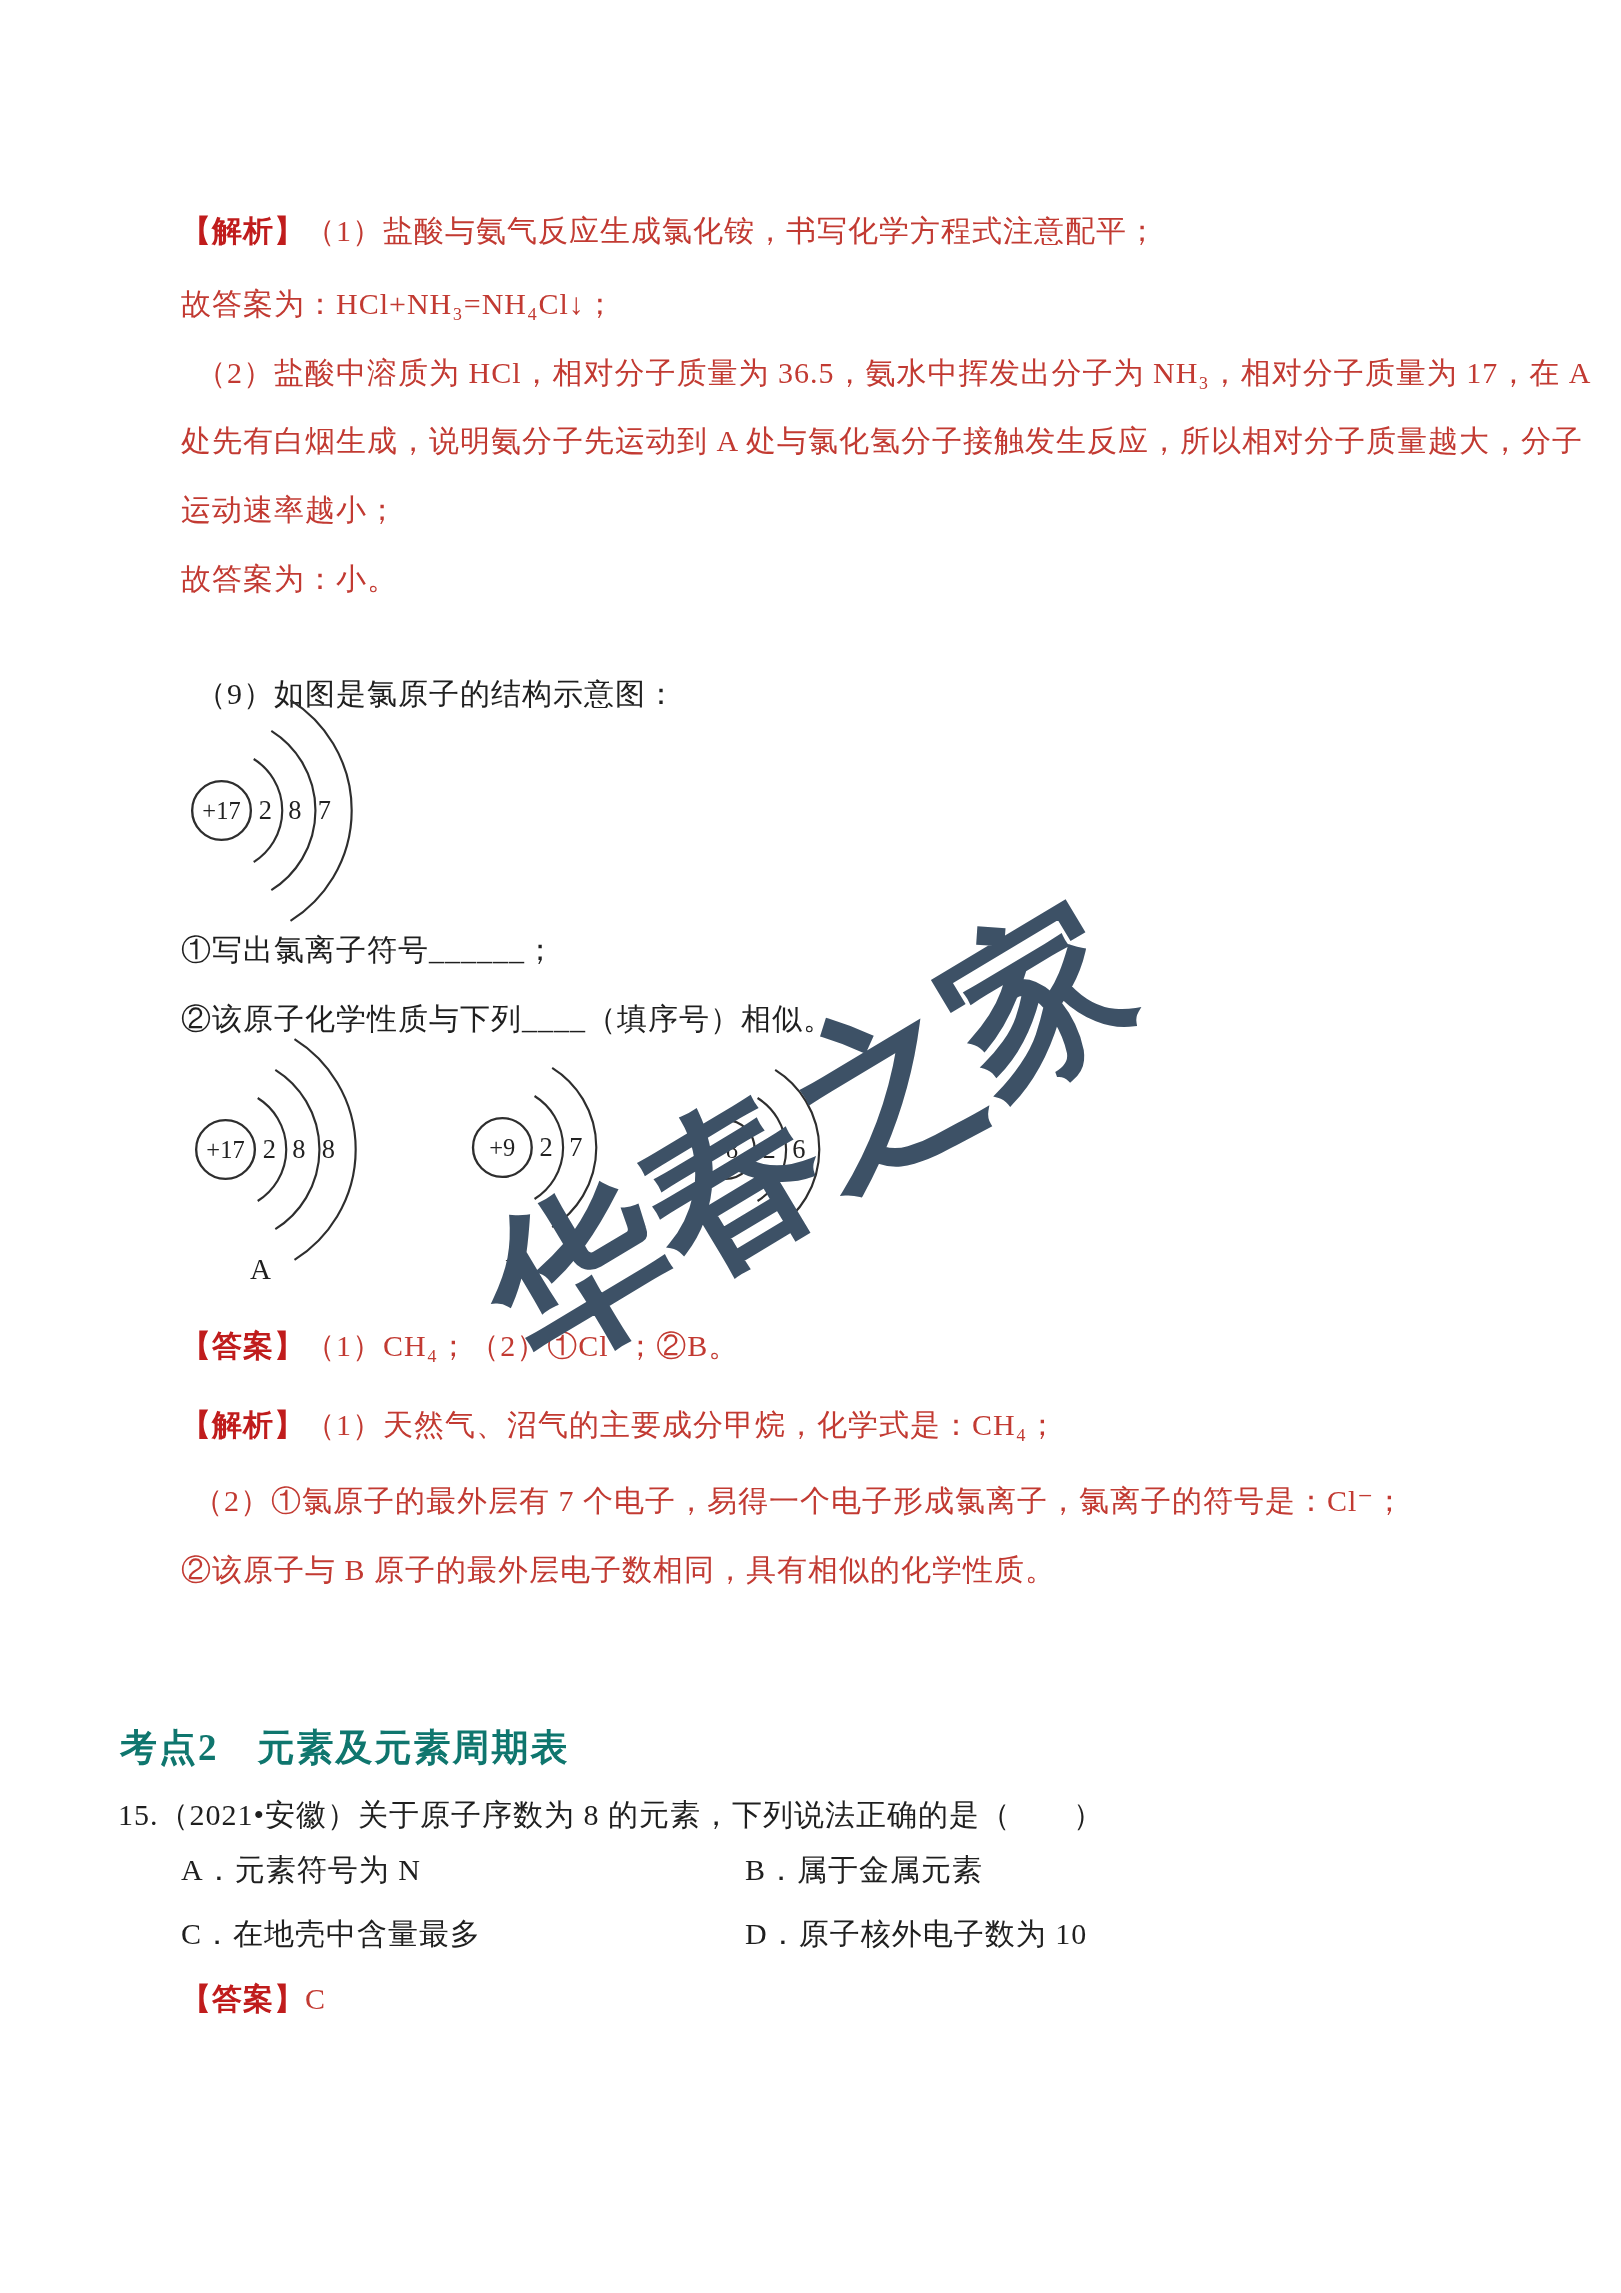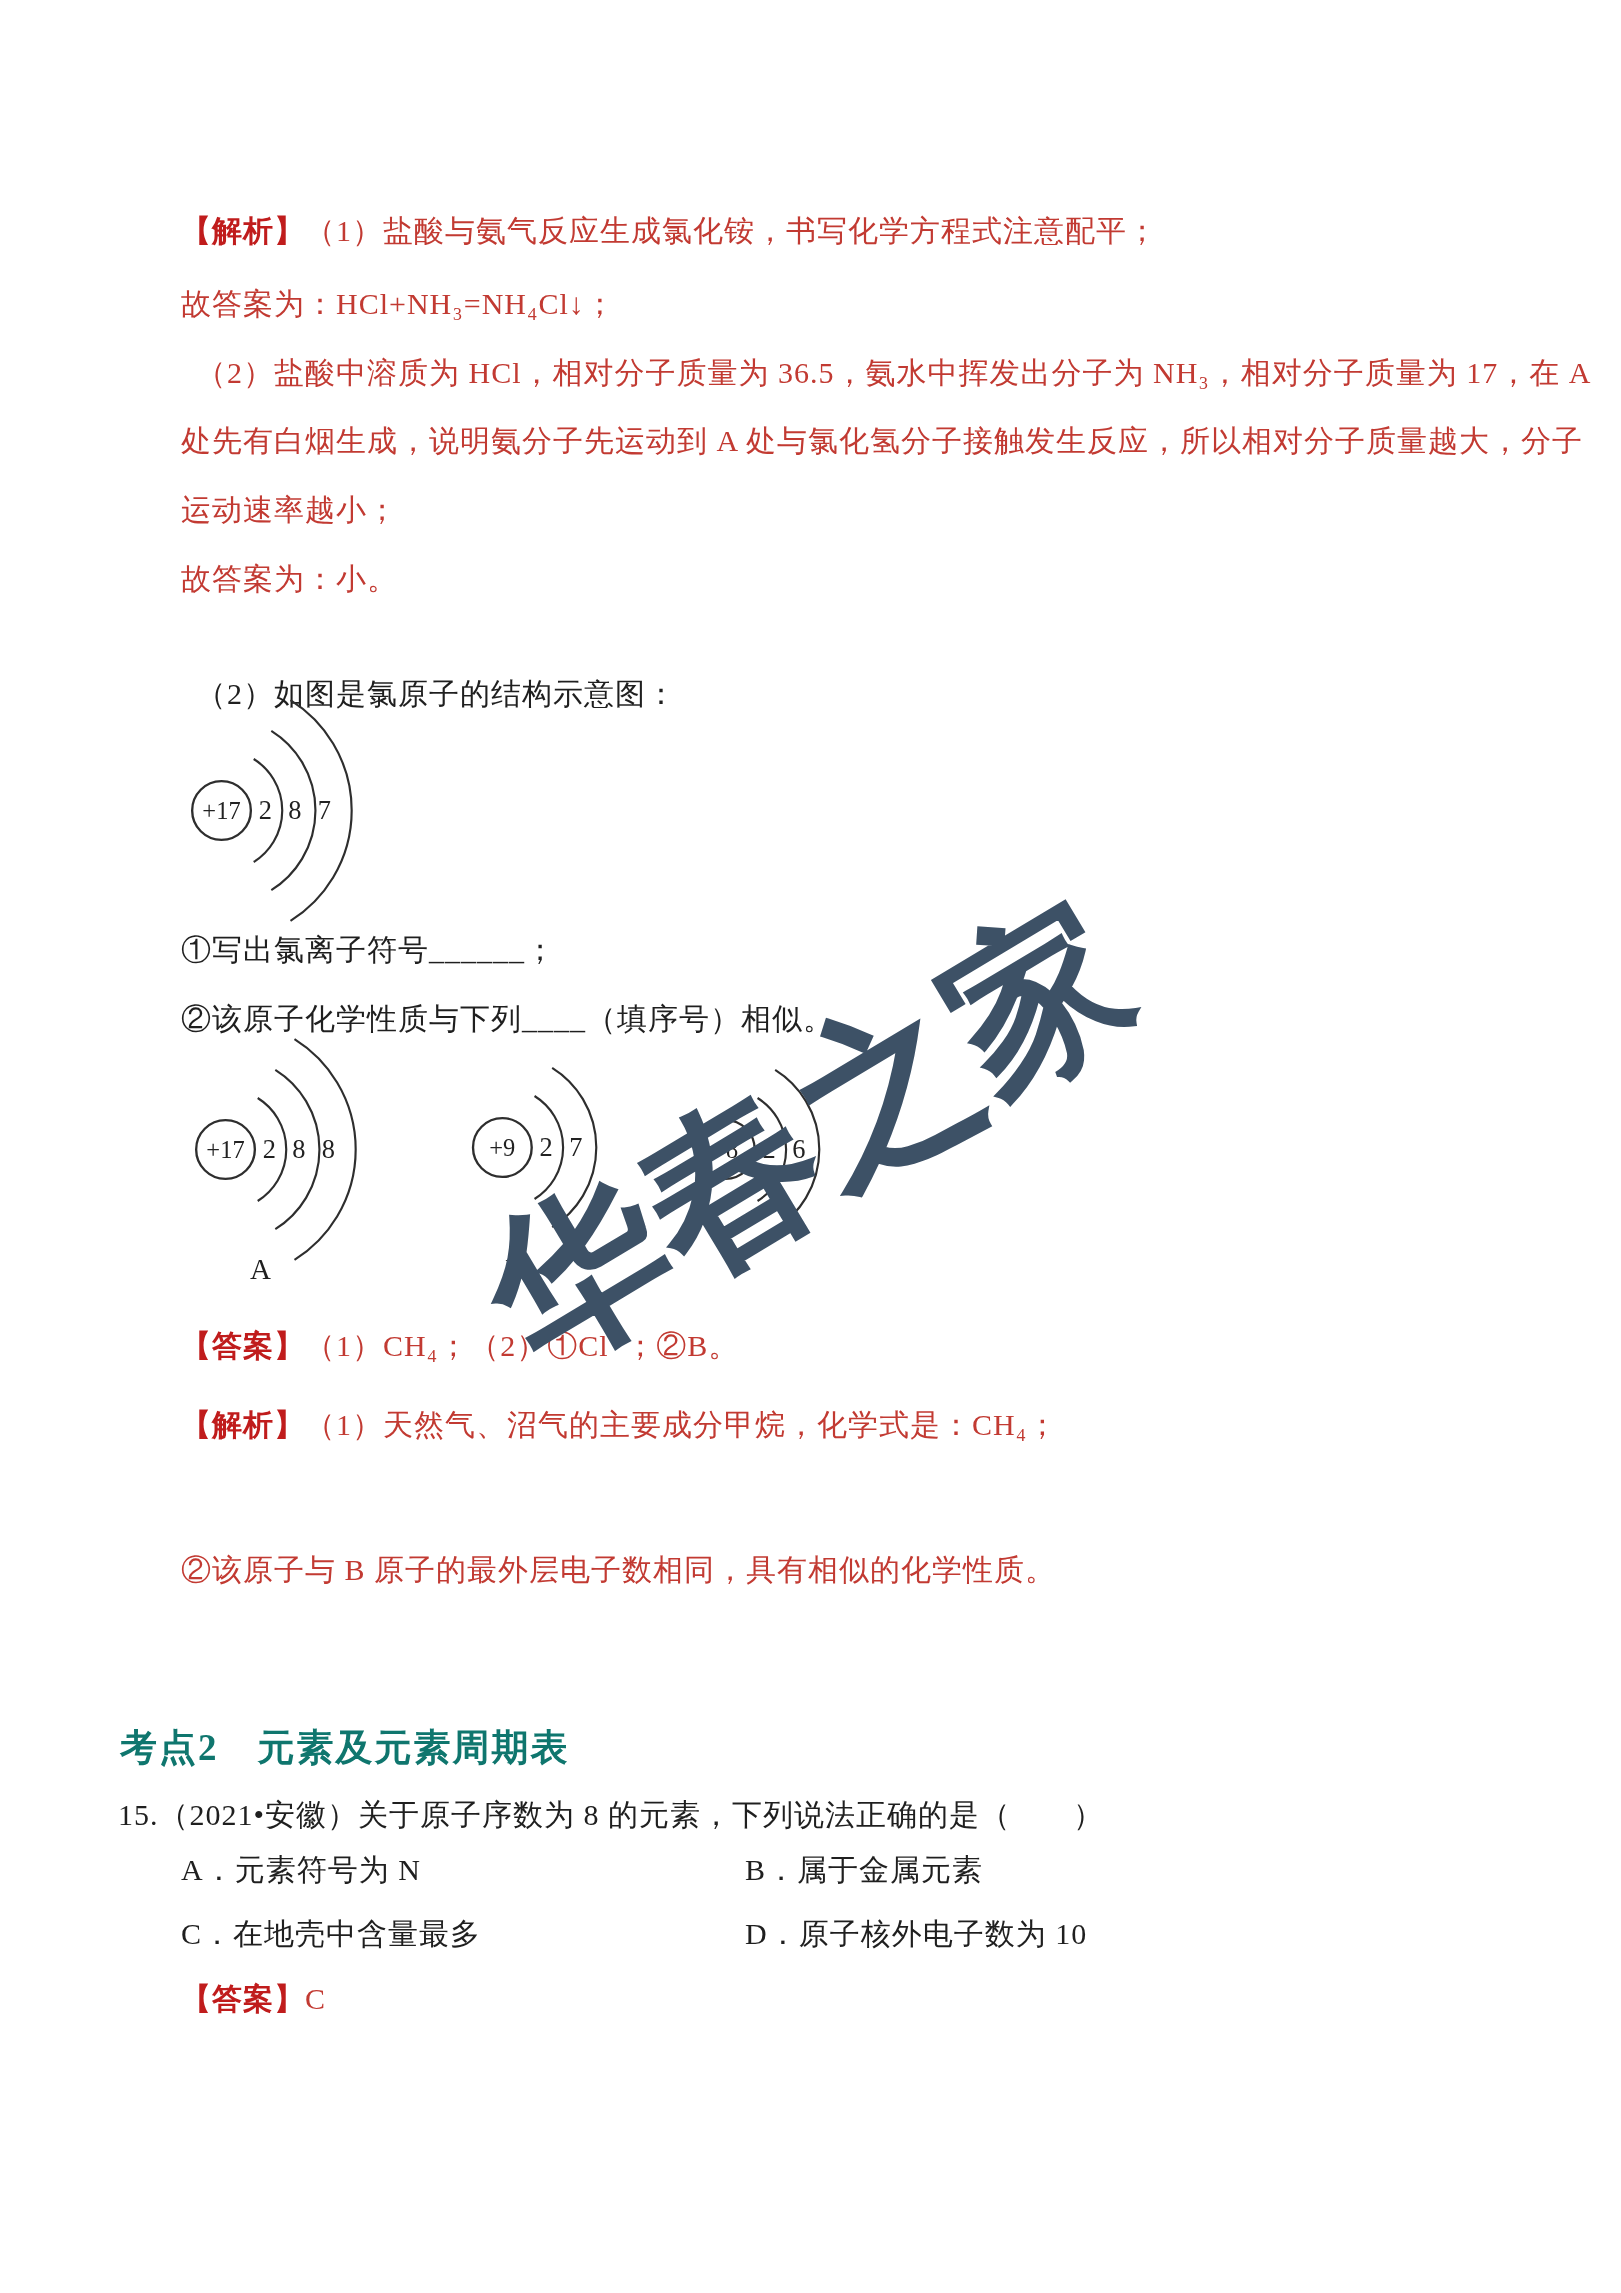--- a/index.html
+++ b/index.html
@@ -69,21 +69,21 @@
 
   <div class="line red" style="left:181px;top:210px">
     <span class="lbl">【解析】</span><span>（1）盐酸与氨气反应生成氯化铵，书写化学方程式注意配平；</span>
   </div>
   <div class="line red" style="left:181px;top:283px">故答案为：HCl+NH₃=NH₄Cl↓；</div>
   <div class="line red" style="left:196px;top:352px">（2）盐酸中溶质为 HCl，相对分子质量为 36.5，氨水中挥发出分子为 NH₃，相对分子质量为 17，在 A</div>
   <div class="line red" style="left:181px;top:420px">处先有白烟生成，说明氨分子先运动到 A 处与氯化氢分子接触发生反应，所以相对分子质量越大，分子</div>
   <div class="line red" style="left:181px;top:489px">运动速率越小；</div>
   <div class="line red" style="left:181px;top:558px">故答案为：小。</div>
 
-  <div class="line" style="left:196px;top:673px">（2）如图是氯原子的结构示意图：</div>
+  <div class="line" style="left:196px;top:673px">（9）如图是氯原子的结构示意图：</div>
 
   <div class="diagram" style="left:182px;top:697px">
     <svg width="216" height="227" viewBox="0 0 220 232">
       <circle cx="40" cy="116" r="30" fill="none" stroke="#2e2e2e" stroke-width="2.4"></circle>
       <text class="atom-text" x="40" y="125" font-size="25" text-anchor="middle">+17</text>
       <path d="M 72.9 63.4 A 62 62 0 0 1 72.9 168.6" fill="none" stroke="#2e2e2e" stroke-width="2.2"></path>
       <path d="M 90.9 34.6 A 96 96 0 0 1 90.9 197.4" fill="none" stroke="#2e2e2e" stroke-width="2.2"></path>
       <path d="M 110.5 3.2 A 133 133 0 0 1 110.5 228.8" fill="none" stroke="#2e2e2e" stroke-width="2.2"></path>
       <text class="atom-text" x="78" y="125" font-size="27" letter-spacing="5">2 8 7</text>
     </svg>
@@ -126,20 +126,21 @@
   <div class="diagram-label" style="left:250px;top:1253px">A</div>
   <div class="diagram-label" style="left:505px;top:1253px">B</div>
   <div class="diagram-label" style="left:745px;top:1253px"></div>
 
   <div class="line red" style="left:181px;top:1325px">
     <span class="lbl">【答案】</span><span>（1）CH₄；（2）①Cl⁻；②B。</span>
   </div>
   <div class="line red" style="left:181px;top:1404px">
     <span class="lbl">【解析】</span><span>（1）天然气、沼气的主要成分甲烷，化学式是：CH₄；</span>
   </div>
+  <div class="line red" style="left:193px;top:1480px">（2）①氯原子的最外层有 7 个电子，易得一个电子形成氯离子，氯离子的符号是：Cl⁻；</div>
   <div class="line red" style="left:181px;top:1549px">②该原子与 B 原子的最外层电子数相同，具有相似的化学性质。</div>
 
   <div class="line heading" style="left:120px;top:1727px">考点2　元素及元素周期表</div>
 
   <div class="line" style="left:118px;top:1794px">15.（2021•安徽）关于原子序数为 8 的元素，下列说法正确的是（　　）</div>
   <div class="line" style="left:181px;top:1849px">A．元素符号为 N</div>
   <div class="line" style="left:745px;top:1849px">B．属于金属元素</div>
   <div class="line" style="left:181px;top:1913px">C．在地壳中含量最多</div>
   <div class="line" style="left:745px;top:1913px">D．原子核外电子数为 10</div>
   <div class="line red" style="left:181px;top:1978px">

